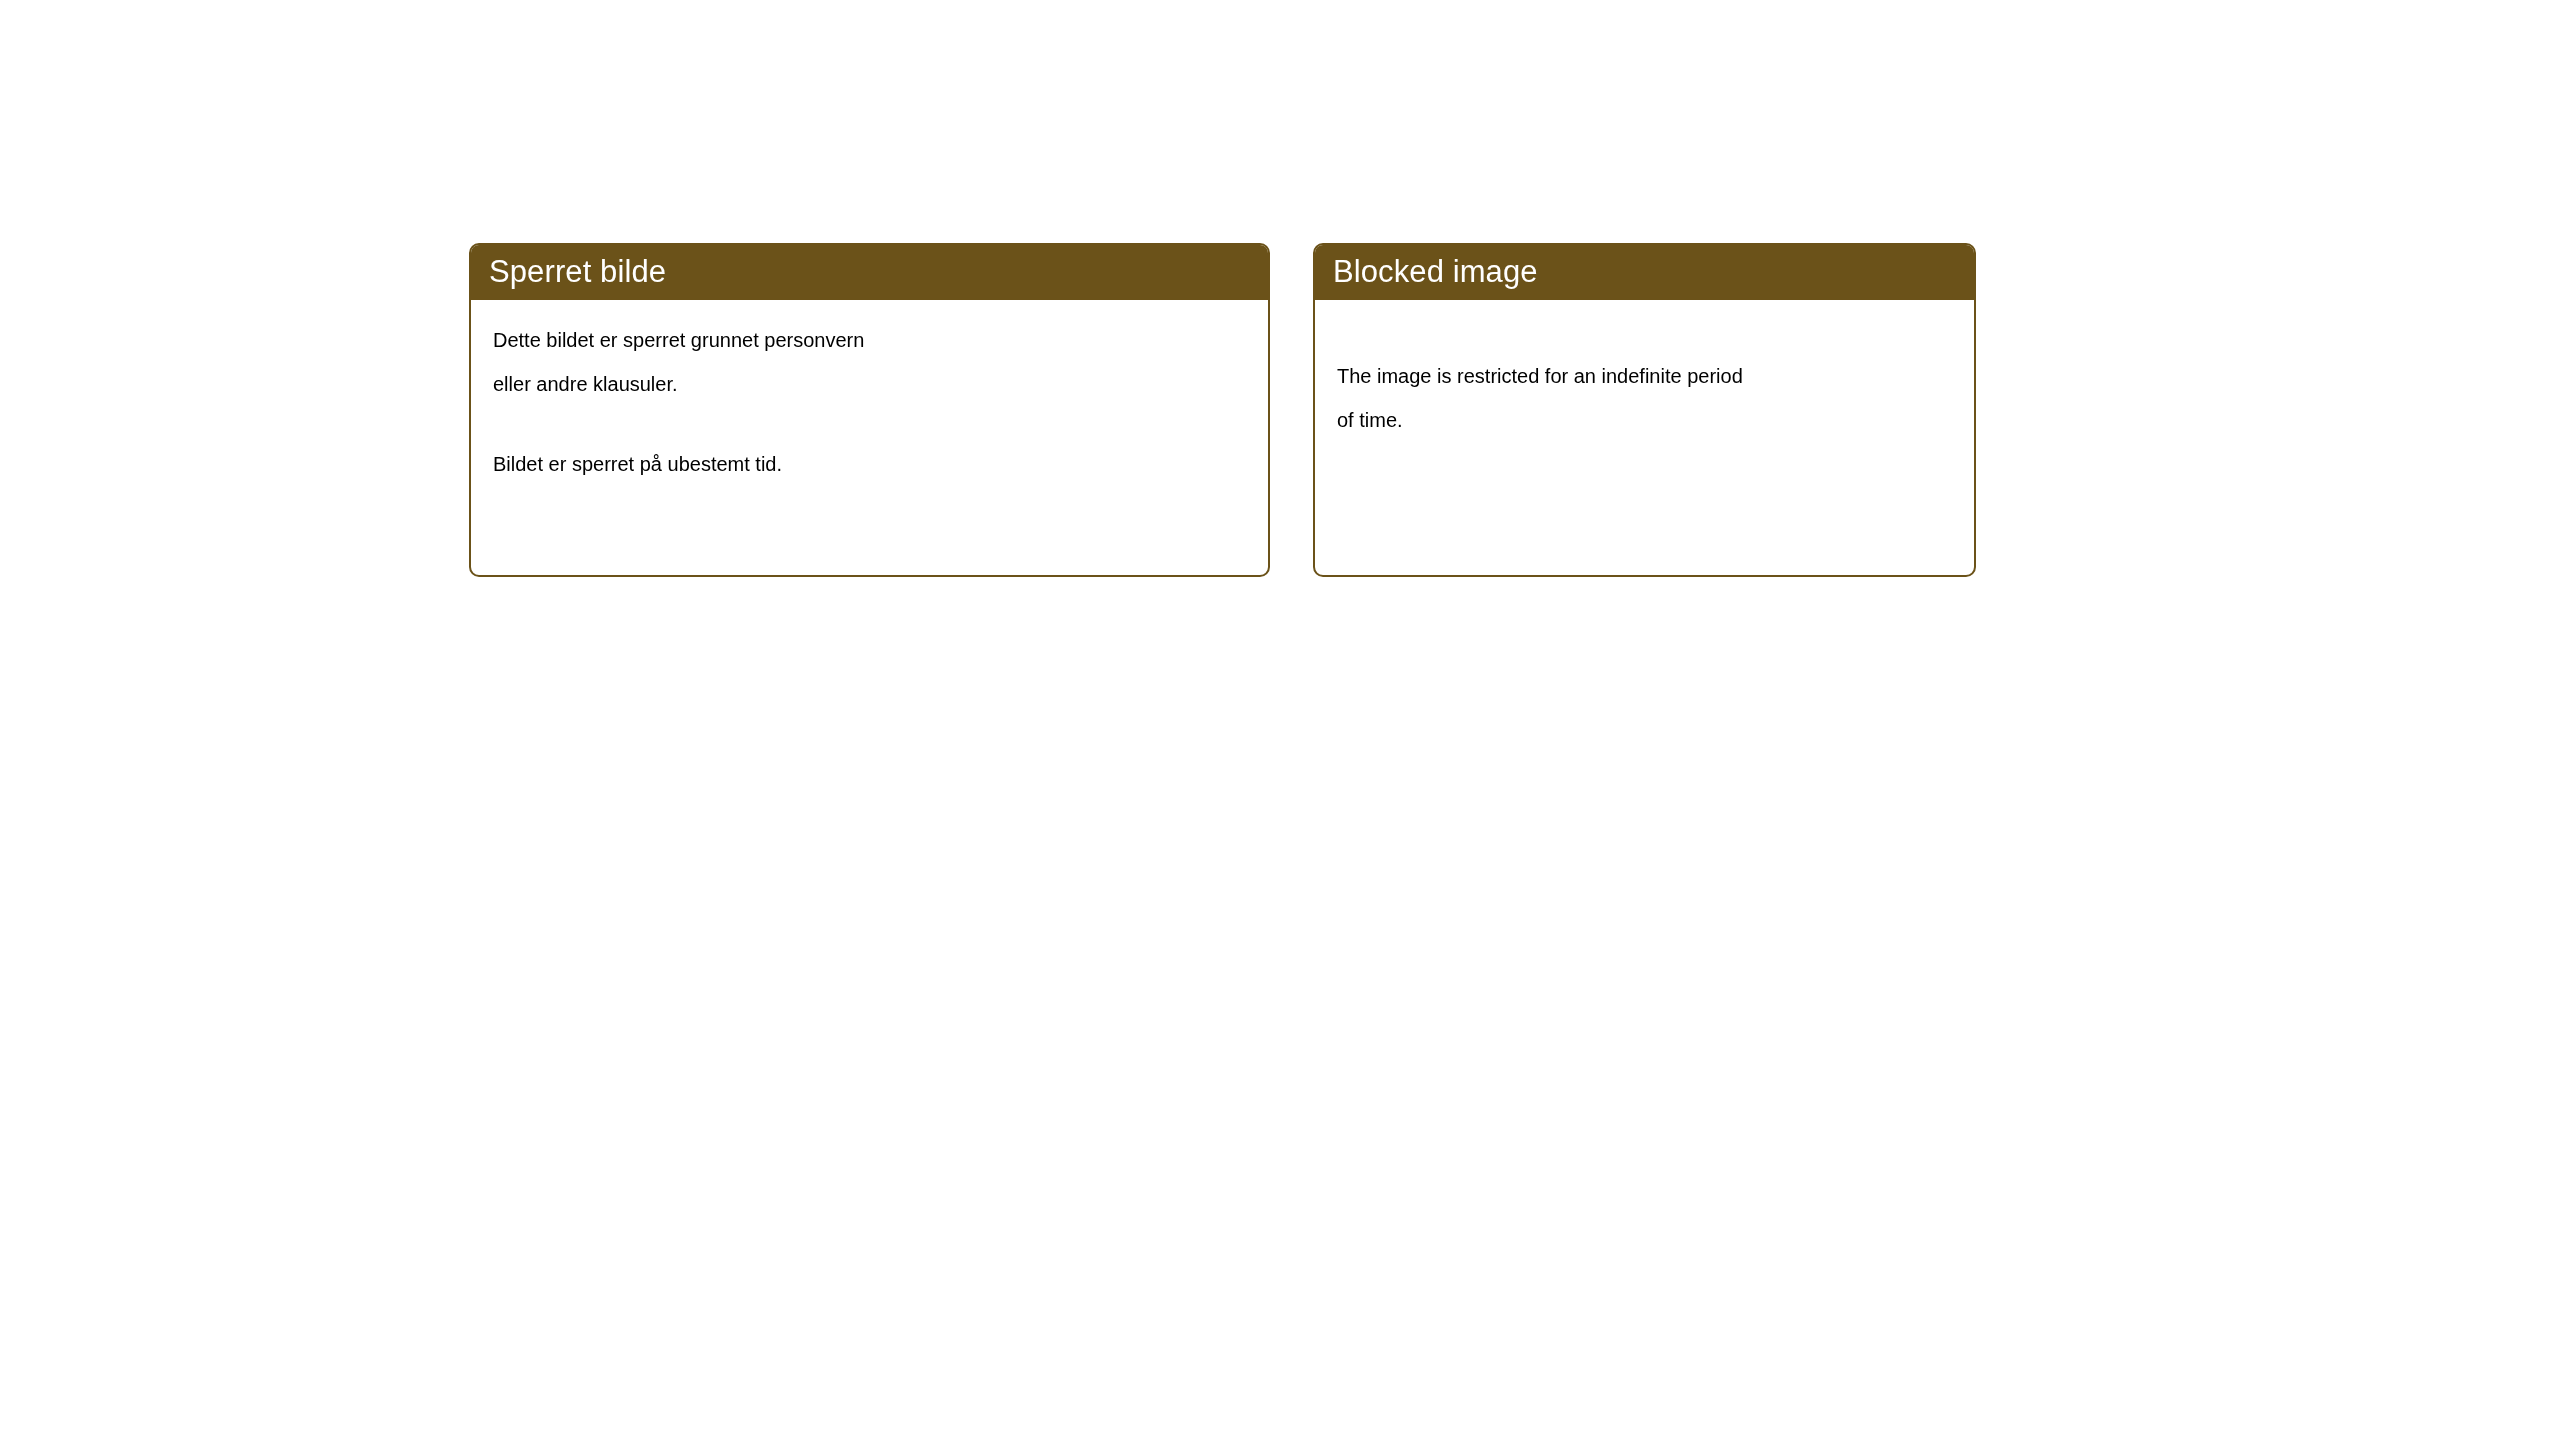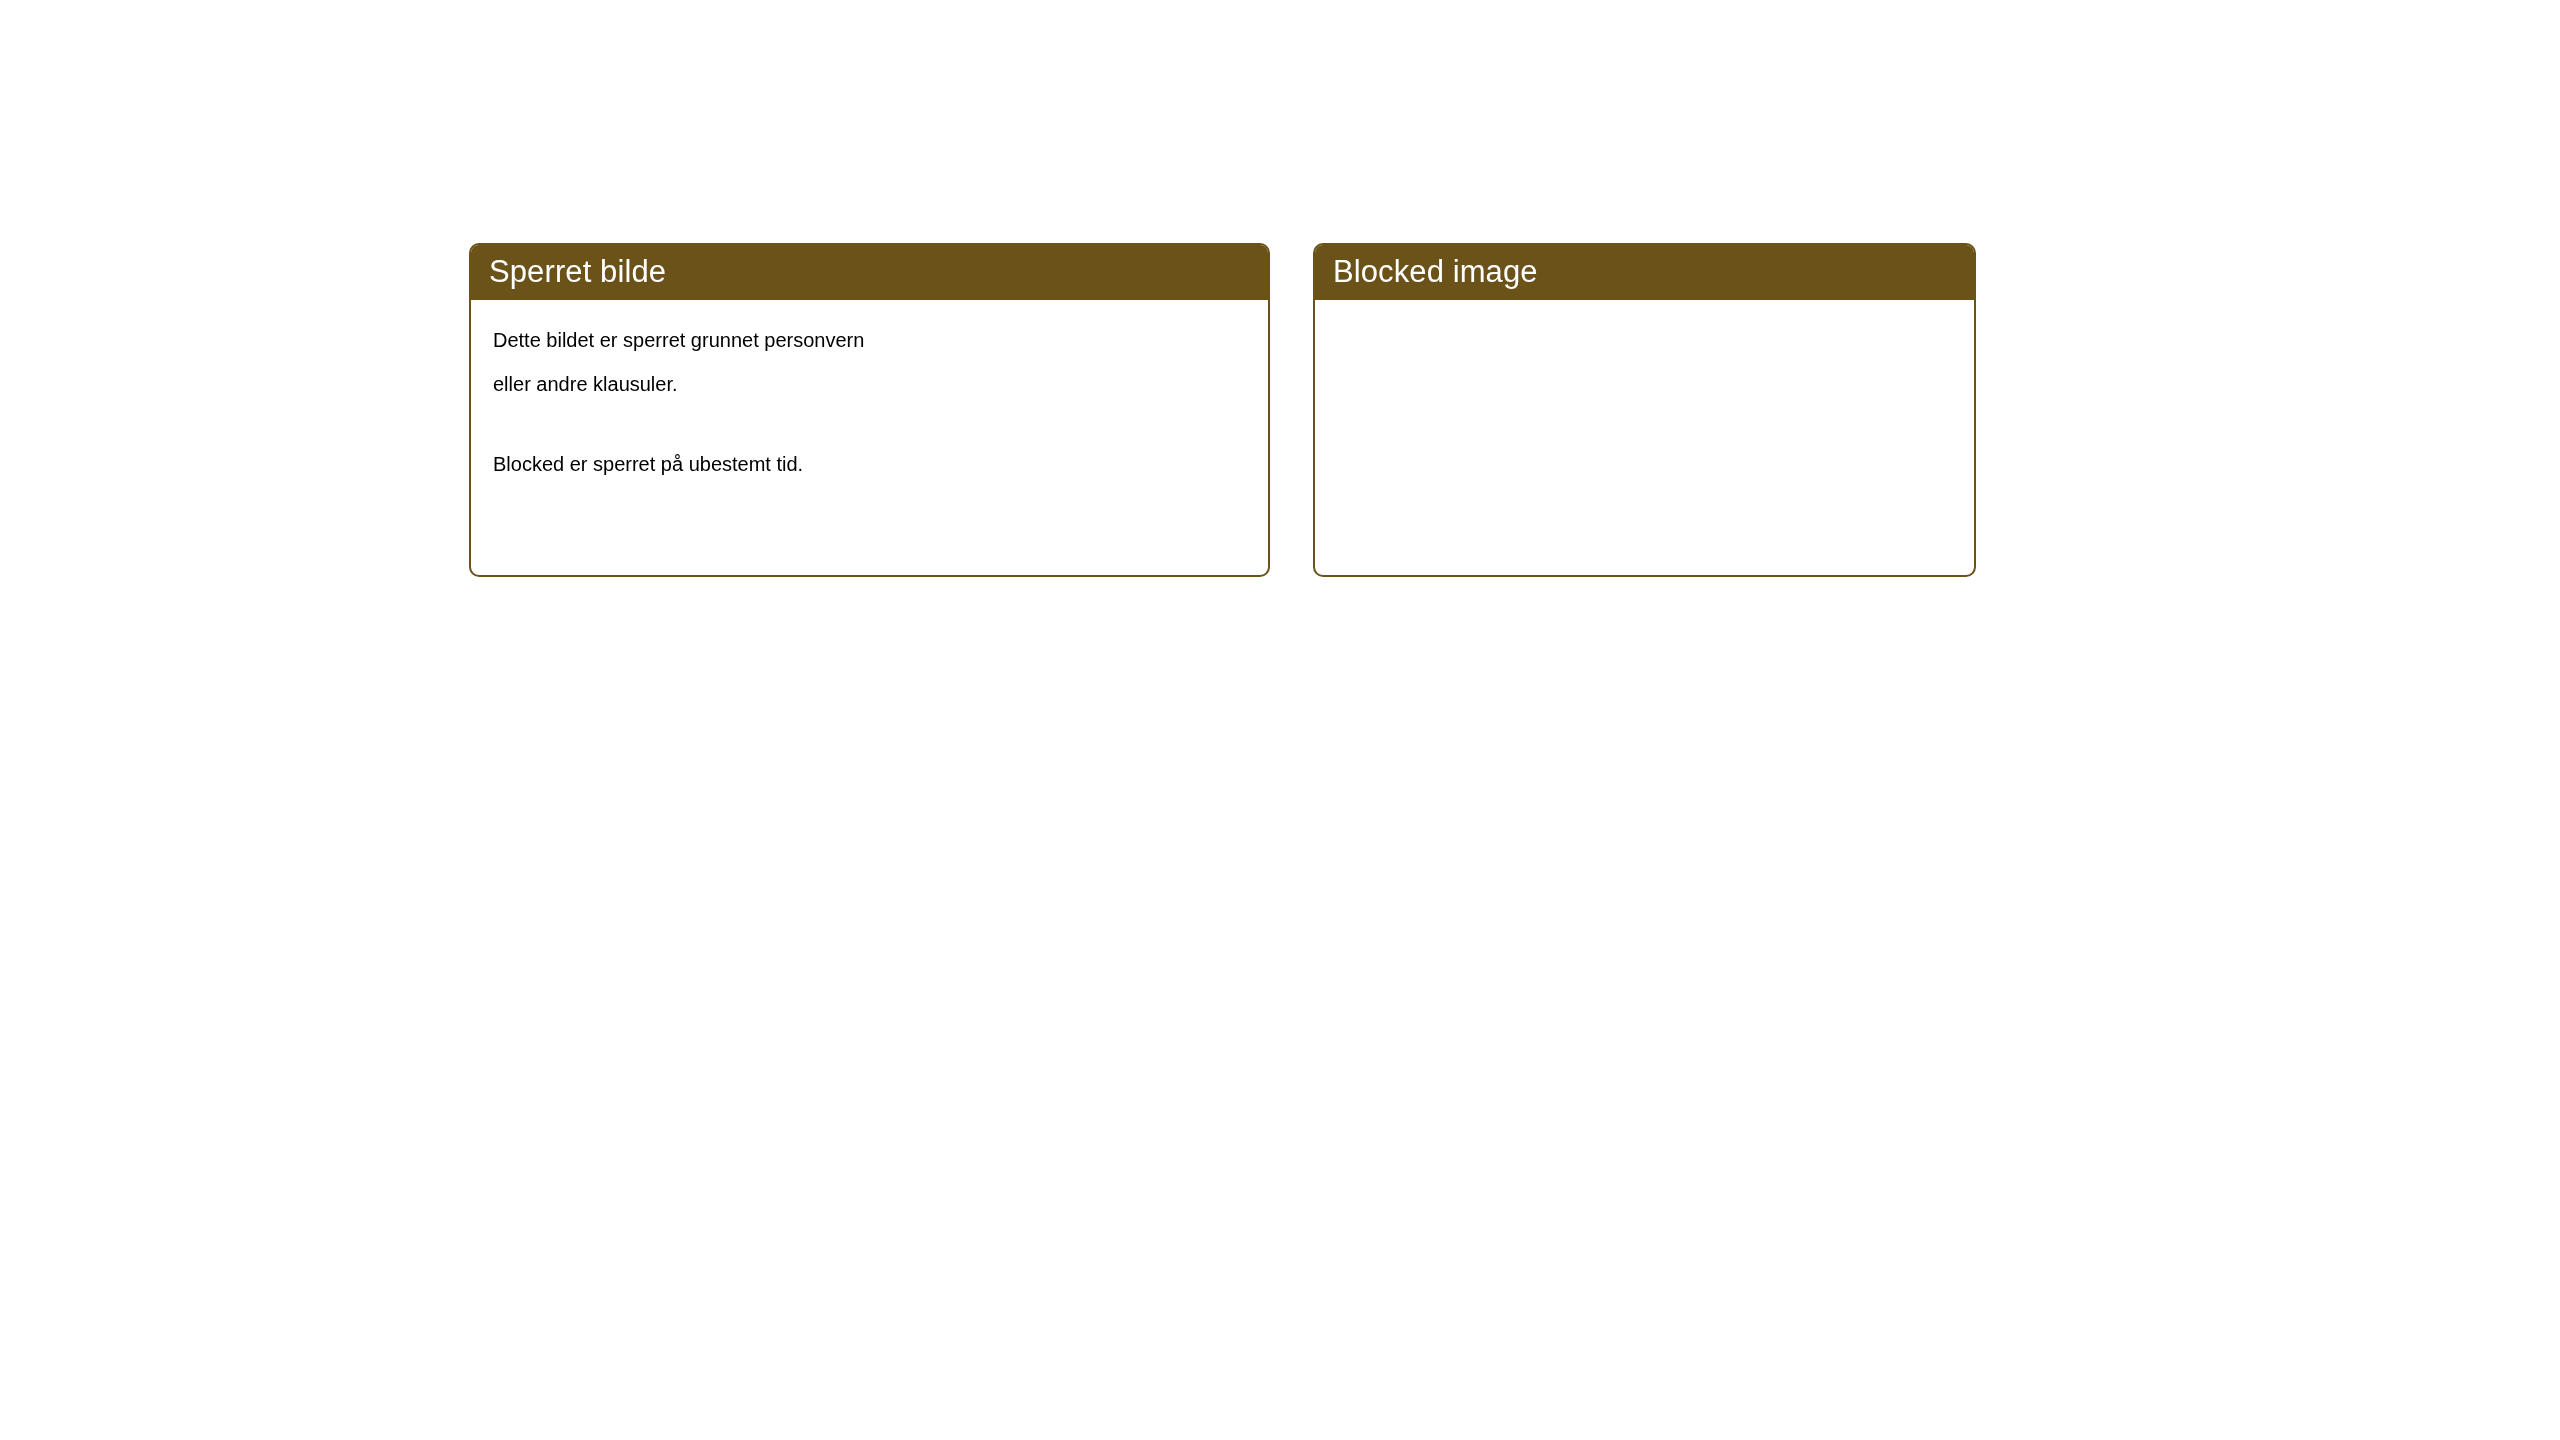--- a/index.html
+++ b/index.html
@@ -92,26 +92,28 @@
 <div id="stage">
 
   <div class="notice-panel panel-no">
     <div class="panel-header">
       <span class="panel-title">Sperret bilde</span>
     </div>
     <div class="panel-body">
       <p class="panel-paragraph">Dette bildet er sperret grunnet personvern
 eller andre klausuler.</p>
       <div class="paragraph-gap"></div>
-      <p class="panel-paragraph">Blocked er sperret på ubestemt tid.</p>
+      <p class="panel-paragraph">Bildet er sperret på ubestemt tid.</p>
     </div>
   </div>
 
   <div class="notice-panel panel-en">
     <div class="panel-header">
       <span class="panel-title">Blocked image</span>
     </div>
     <div class="panel-body">
       <div class="paragraph-gap"></div>
+      <p class="panel-paragraph">The image is restricted for an indefinite period
+of time.</p>
     </div>
   </div>
 
 </div>
 
 </body></html>

